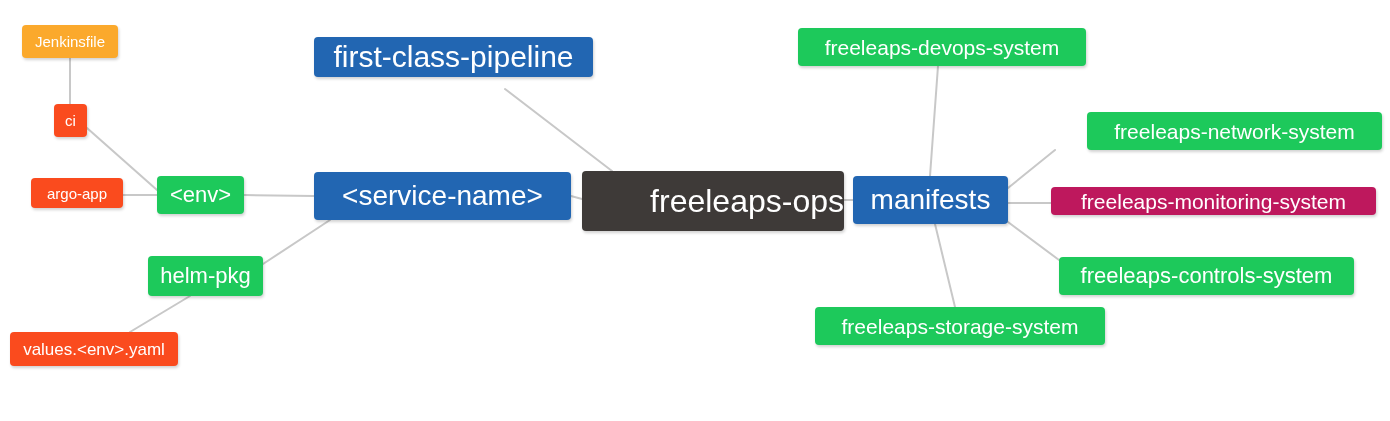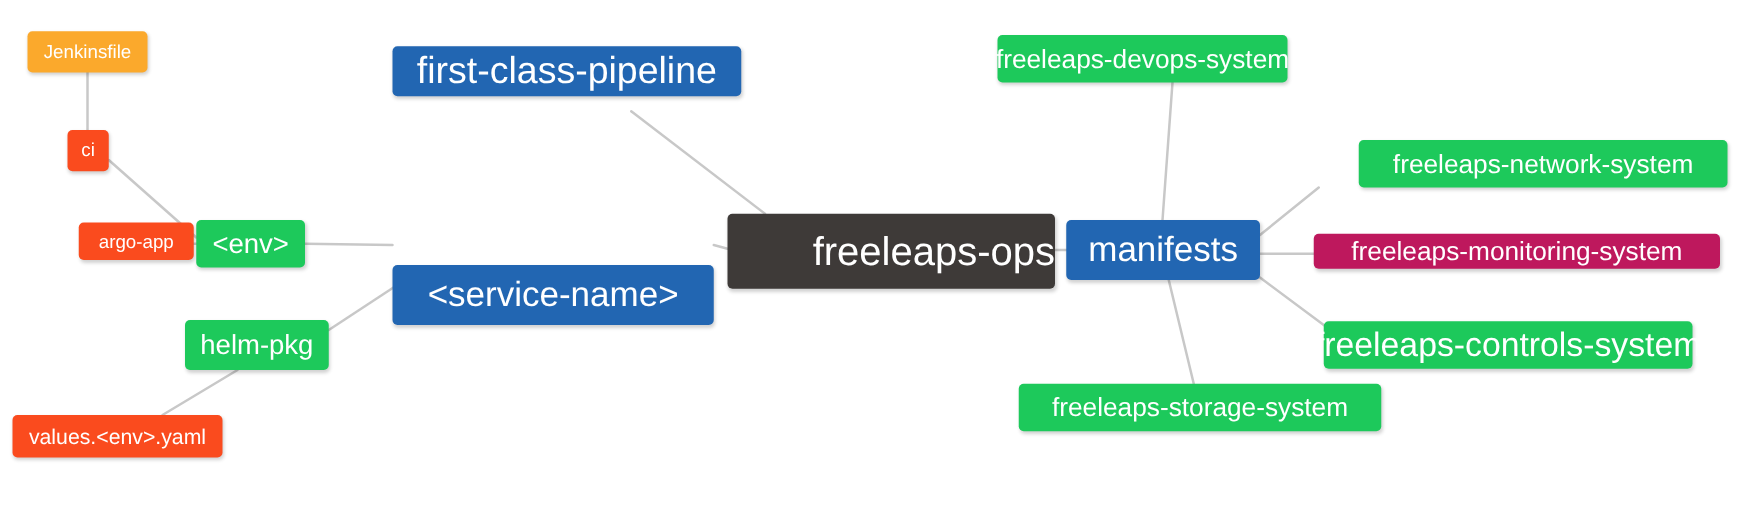--- a/index.html
+++ b/index.html
@@ -64,53 +64,53 @@
       <line x1="1059" y1="260" x2="1008" y2="222" stroke="#c8c8c8" stroke-width="2" stroke-linecap="round"></line>
       <line x1="955" y1="307" x2="935" y2="224" stroke="#c8c8c8" stroke-width="2" stroke-linecap="round"></line>
     </svg>
   <div id="nodes-layer">
       <div class="node" style="left: 22px; top: 25px; width: 96px; height: 33px; background: rgb(251, 169, 44); font-size: 15px;">
         <span class="node-label">Jenkinsfile</span>
       </div>
       <div class="node" style="left: 54px; top: 104px; width: 33px; height: 33px; background: rgb(250, 75, 30); font-size: 15px;">
         <span class="node-label">ci</span>
       </div>
-      <div class="node" style="left: 31px; top: 178px; width: 92px; height: 30px; background: rgb(250, 75, 30); font-size: 15px; margin-left: 32px;">
+      <div class="node" style="left: 31px; top: 178px; width: 92px; height: 30px; background: rgb(250, 75, 30); font-size: 15px;">
         <span class="node-label">argo-app</span>
       </div>
       <div class="node" style="left: 157px; top: 176px; width: 87px; height: 38px; background: rgb(29, 201, 91); font-size: 22px;">
         <span class="node-label">&lt;env&gt;</span>
       </div>
       <div class="node" style="left: 148px; top: 256px; width: 115px; height: 40px; background: rgb(29, 201, 91); font-size: 22px;">
         <span class="node-label">helm-pkg</span>
       </div>
       <div class="node" style="left: 10px; top: 332px; width: 168px; height: 34px; background: rgb(250, 75, 30); font-size: 17px;">
         <span class="node-label">values.&lt;env&gt;.yaml</span>
       </div>
       <div class="node" style="left: 314px; top: 37px; width: 279px; height: 40px; background: rgb(34, 102, 178); font-size: 30px;">
         <span class="node-label">first-class-pipeline</span>
       </div>
-      <div class="node" style="left: 314px; top: 172px; width: 257px; height: 48px; background: rgb(34, 102, 178); font-size: 28px; margin-top: 40px;">
+      <div class="node" style="left: 314px; top: 172px; width: 257px; height: 48px; background: rgb(34, 102, 178); font-size: 28px;">
         <span class="node-label">&lt;service-name&gt;</span>
       </div>
       <div class="node" style="left: 582px; top: 171px; width: 262px; height: 60px; background: rgb(62, 58, 56); font-size: 32px; justify-content: flex-end;">
         <span class="node-label">freeleaps-ops</span>
       </div>
       <div class="node" style="left: 853px; top: 176px; width: 155px; height: 48px; background: rgb(34, 102, 178); font-size: 28px;">
         <span class="node-label">manifests</span>
       </div>
-      <div class="node" style="left: 798px; top: 28px; width: 232px; height: 38px; background: rgb(29, 201, 91); font-size: 21px;">
+      <div class="node" style="left: 798px; top: 28px; width: 288px; height: 38px; background: rgb(29, 201, 91); font-size: 21px;">
         <span class="node-label">freeleaps-devops-system</span>
       </div>
       <div class="node" style="left: 1055px; top: 112px; width: 295px; height: 38px; background: rgb(29, 201, 91); font-size: 21px; margin-left: 32px;">
         <span class="node-label">freeleaps-network-system</span>
       </div>
       <div class="node" style="left: 1051px; top: 187px; width: 325px; height: 28px; background: #be185d; font-size: 21px;">
         <span class="node-label">freeleaps-monitoring-system</span>
       </div>
-      <div class="node" style="left: 1059px; top: 257px; width: 295px; height: 38px; background: rgb(29, 201, 91); font-size: 27px;">
+      <div class="node" style="left: 1059px; top: 257px; width: 295px; height: 38px; background: rgb(29, 201, 91); font-size: 22px;">
         <span class="node-label">freeleaps-controls-system</span>
       </div>
       <div class="node" style="left: 815px; top: 307px; width: 290px; height: 38px; background: rgb(29, 201, 91); font-size: 21px;">
         <span class="node-label">freeleaps-storage-system</span>
       </div>
     </div>
 </div>
 
 </body></html>

